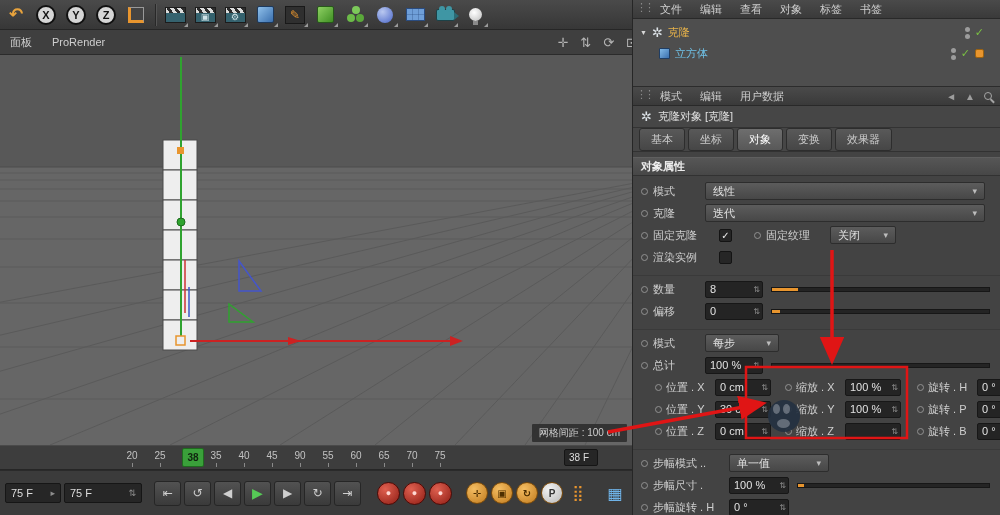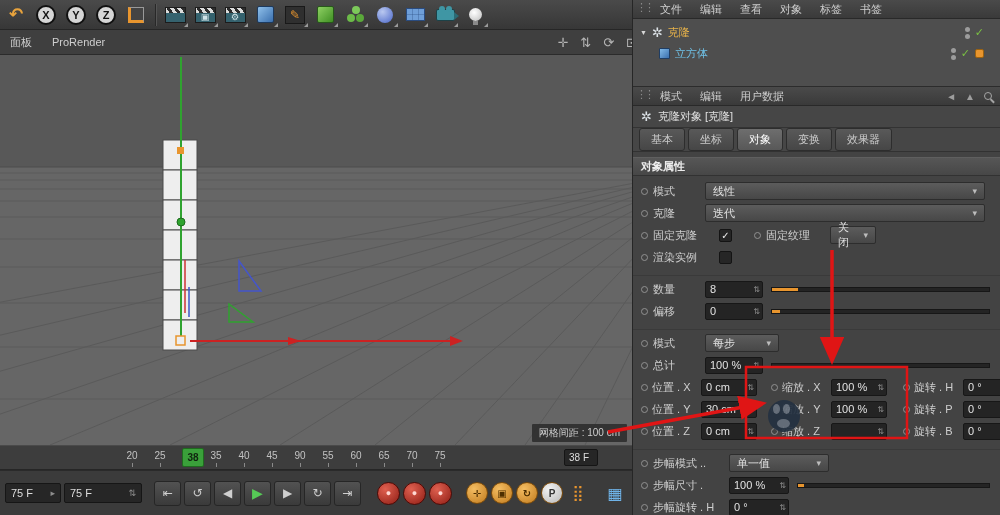--- a/index.html
+++ b/index.html
@@ -94,21 +94,21 @@
   .alabel{display:flex;align-items:center;gap:5px;color:#cfcfcf;width:64px;flex:none}
   .alabel.wide{width:88px}
   .numfield{height:17px;background:#242424;border:1px solid #171717;border-radius:2px;color:#e2e2e2;display:flex;align-items:center;padding:0 2px 0 4px;flex:none}
   .numfield .spin{color:#8d8d8d;font-size:8px;margin-left:auto;padding-left:3px}
   .dropdown{height:18px;background:linear-gradient(#5c5c5c,#474747);border:1px solid #2d2d2d;border-radius:2px;color:#e2e2e2;display:flex;align-items:center;padding:0 7px;gap:8px}
   .dropdown .arrow{margin-left:auto;color:#bdbdbd;font-size:9px}
   .dd-grow{flex:1;margin-right:11px}
   .cb{width:13px;height:13px;background:#262626;border:1px solid #141414;border-radius:2px;color:#ececec;font-size:10px;line-height:11px;text-align:center;flex:none}
   .slider{flex:1;height:5px;background:#242424;border:1px solid #171717;margin:0 6px 0 8px;position:relative}
   .slider .fill{position:absolute;left:0;top:0;bottom:0;background:#e8952e}
-  .grid3{height:22px;display:flex;align-items:center;padding-left:8px}
+  .grid3{height:22px;display:flex;align-items:center;padding-left:22px}
   .cell{display:flex;align-items:center;gap:4px;flex:none}
   .glabel{display:flex;align-items:center;gap:4px;color:#cfcfcf;width:56px;flex:none}
   .gfield{width:56px}
   .cell2{margin-left:14px}
   .cell3{margin-left:16px}
 
   
   #watermark{position:absolute;left:768px;top:400px;z-index:50;display:flex;align-items:center;gap:5px;opacity:.92}
   #watermark .paw{width:32px;height:32px;border-radius:50%;background:#243141;position:relative}
   #watermark .paw::before{content:"";position:absolute;left:5px;top:4px;width:7px;height:10px;border-radius:50%;background:#66707d;box-shadow:10px 0 0 #66707d}
@@ -397,21 +397,21 @@
     <div class="arow">
       <span class="alabel" style="width:78px">
           <span class="dotpre"></span>
           <span>固定克隆</span>
         </span>
       <span class="cb">✓</span>
       <span class="alabel" style="width:76px;margin-left:22px">
           <span class="dotpre"></span>
           <span>固定纹理</span>
         </span>
-      <span class="dropdown" style="width:46px">
+      <span class="dropdown" style="width:66px">
           <span>关闭</span>
           <span class="arrow">▾</span>
         </span>
     </div>
 
     <div class="arow">
       <span class="alabel" style="width:78px">
           <span class="dotpre"></span>
           <span>渲染实例</span>
         </span>

